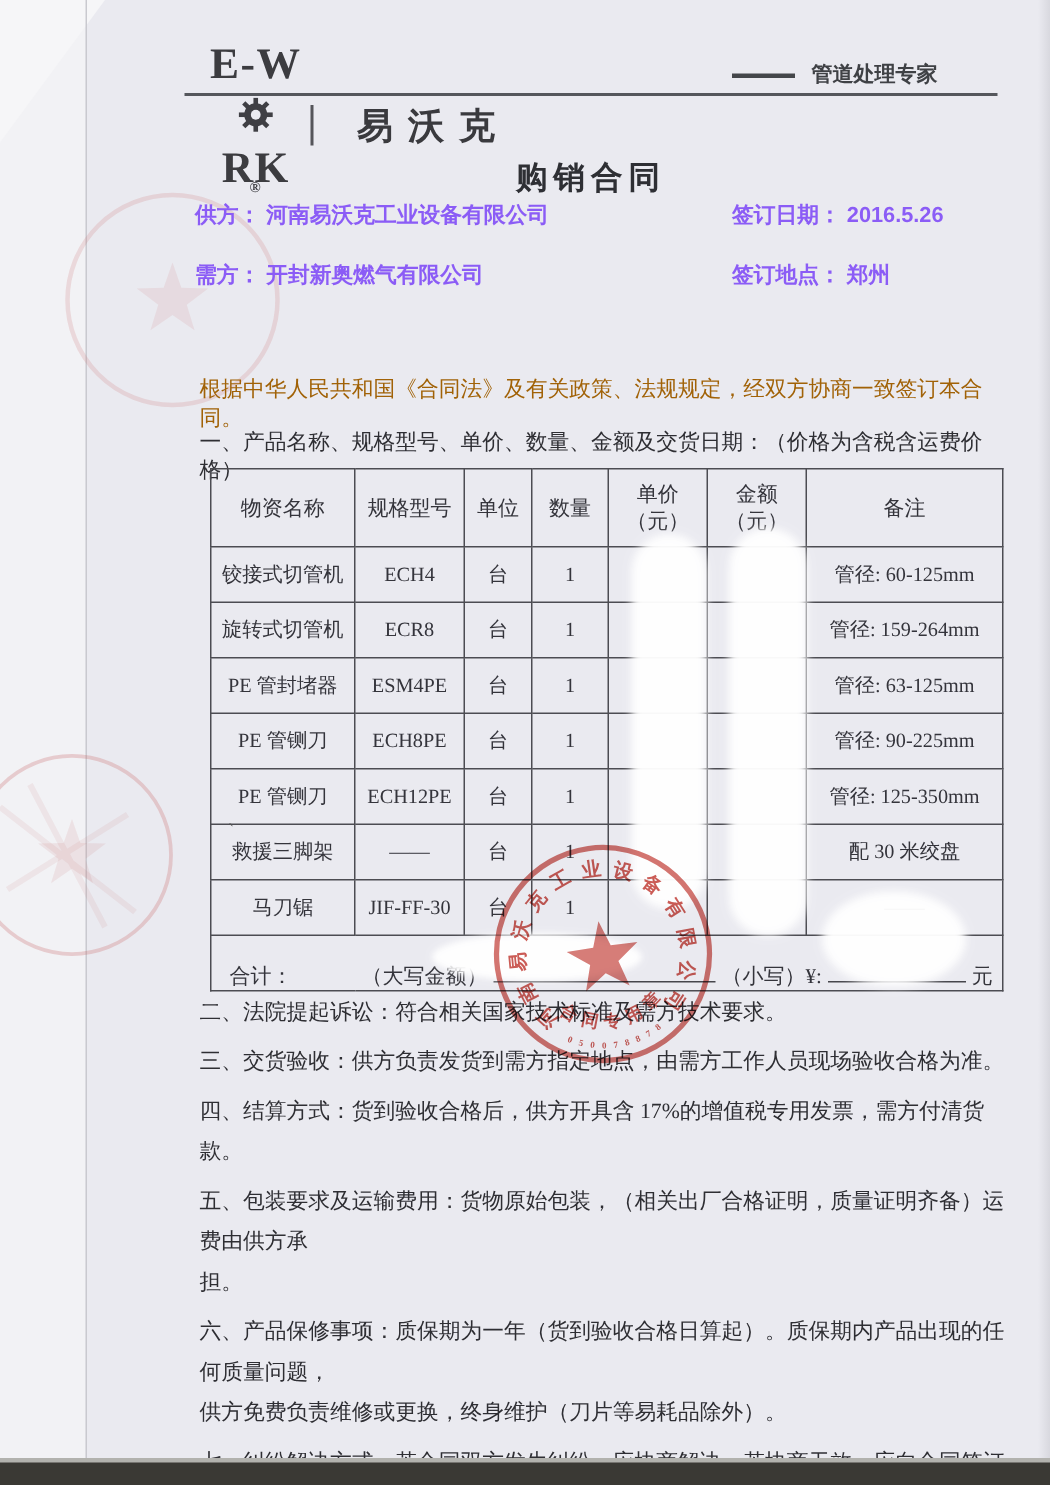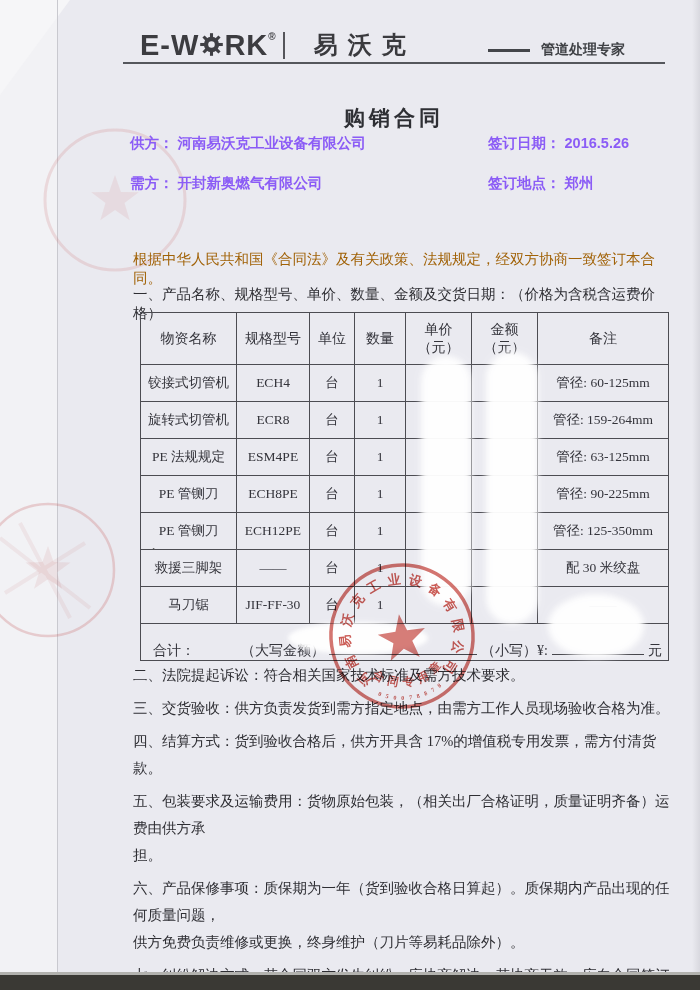--- a/index.html
+++ b/index.html
@@ -14,22 +14,22 @@
   .fold-line{position:absolute;left:57px;top:0;width:1px;height:978px;background:#c9c9cf;}
   .corner-fold{position:absolute;left:0;top:0;width:0;height:0;
     border-top:95px solid #f6f6f8;border-right:70px solid transparent;}
   .bottom-band{position:absolute;left:0;bottom:0;width:700px;height:15px;
     background:#3a3934;border-top:3px solid #b2b2ae;}
   .right-shade{position:absolute;right:0;top:0;width:8px;height:978px;
     background:linear-gradient(to right, rgba(0,0,0,0), rgba(60,60,70,.10));}
 
   
   .brand{position:absolute;left:140px;top:27px;display:flex;align-items:center;}
-  .brand-word{font-family:Liberation Sans, sans-serif;font-weight:bold;font-size:29px;
-    letter-spacing:1px;color:#3c3c40;display:flex;align-items:center;}
+  .brand-word{font-family:Liberation Serif, serif;font-weight:bold;font-size:29px;
+    letter-spacing:1px;color:#3c3c40;display:flex;align-items:center;flex-direction:column;}
   .gear{margin:3px 1px 0 1px;}
   .reg{font-size:10px;vertical-align:top;position:relative;top:-9px;color:#3c3c40;font-weight:bold;}
   .brand-div{width:2px;height:27px;background:#55555a;margin:0 9px 0 6px;}
   .brand-cn{font-family:"Liberation Sans",sans-serif;font-weight:bold;font-size:24px;
     letter-spacing:10px;color:#3a3a3e;margin-left:20px;}
   .tagline{position:absolute;left:488px;top:41px;display:flex;align-items:center;
     font-family:"Liberation Sans",sans-serif;font-weight:bold;font-size:14px;color:#3f4145;}
   .tagline .dash{display:inline-block;width:42px;height:3px;background:#44464a;margin-right:11px;}
   .header-rule{position:absolute;left:123px;top:62px;width:542px;height:2px;background:#55575c;}
 
@@ -186,21 +186,21 @@
       <tr>
           <td>旋转式切管机</td>
           <td>ECR8</td>
           <td>台</td>
           <td>1</td>
           <td></td>
           <td></td>
           <td>管径: 159-264mm</td>
         </tr>
       <tr>
-          <td>PE 法规规定</td>
+          <td>PE 管封堵器</td>
           <td>ESM4PE</td>
           <td>台</td>
           <td>1</td>
           <td></td>
           <td></td>
           <td>管径: 63-125mm</td>
         </tr>
       <tr>
           <td>PE 管铡刀</td>
           <td>ECH8PE</td>

